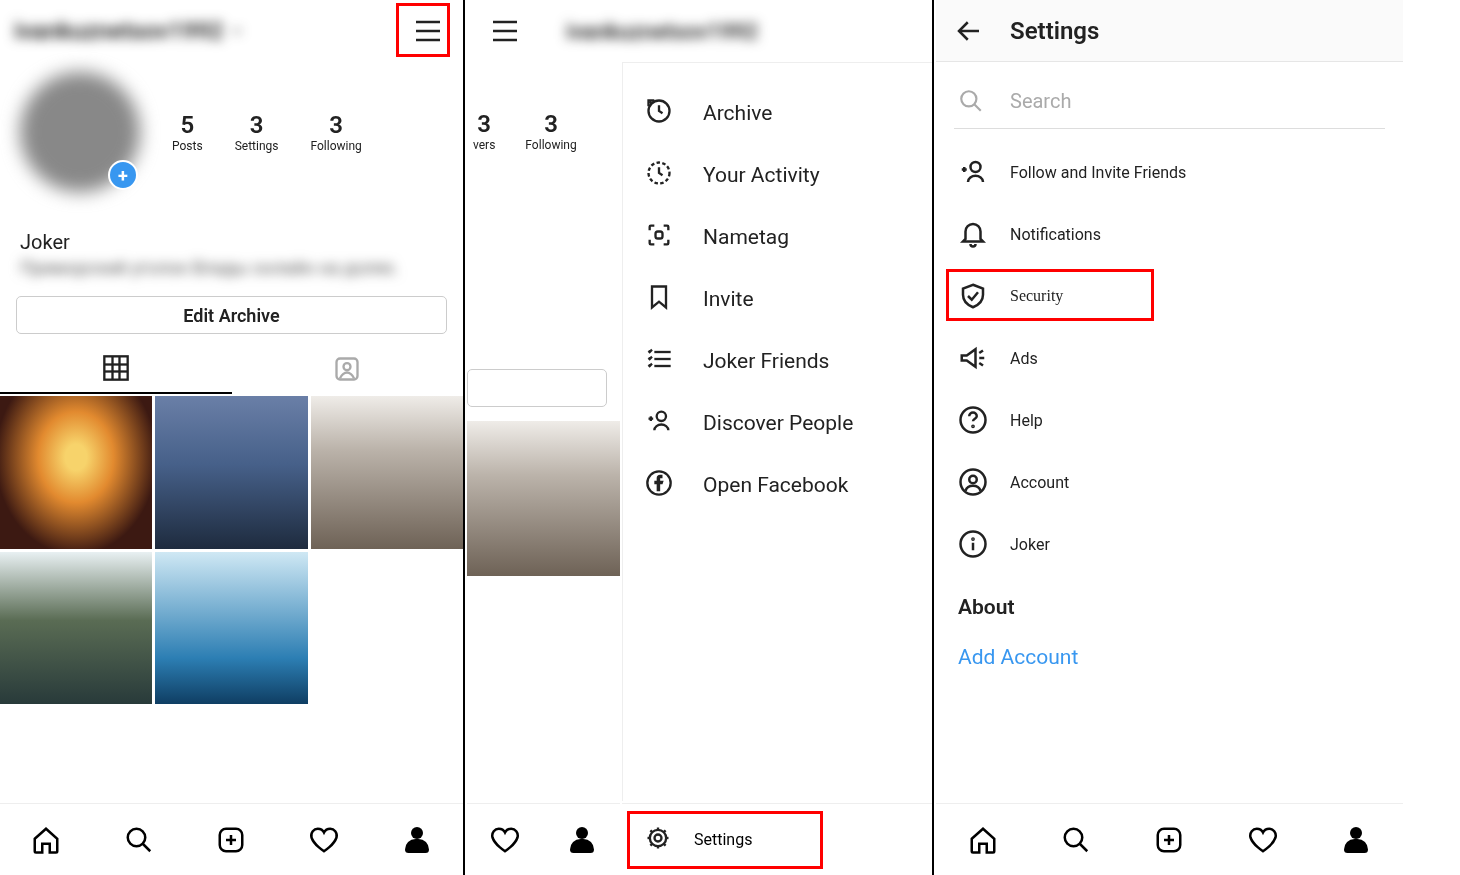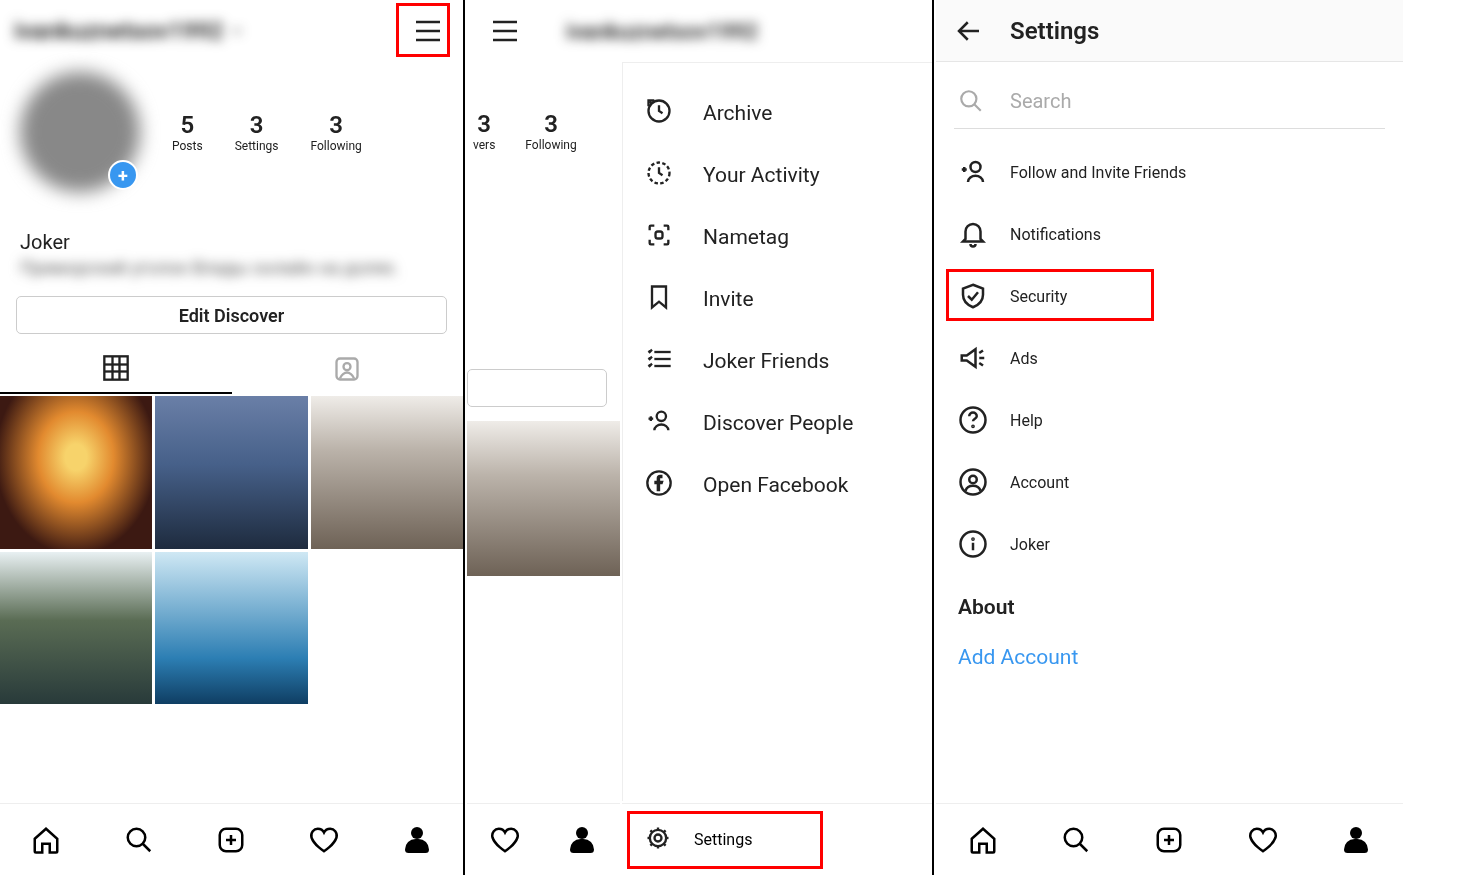--- a/index.html
+++ b/index.html
@@ -87,21 +87,21 @@
   .p3-header { height:62px; display:flex; align-items:center; gap:26px; padding:0 18px; background:#fafafa; border-bottom:1px solid #e6e6e6;}
   .p3-header .back{width:30px;height:30px;}
   .p3-header .title{font-size:24px;font-weight:600;color:#222;}
   .p3-body { padding: 18px 18px 0 18px; }
   .search-row { display:flex; align-items:center; gap:26px; border-bottom:1px solid #ddd; padding:8px 0 14px 4px; margin-bottom:12px;}
   .search-row svg{width:26px;height:26px;}
   .search-row .ph{font-size:20px;color:#aaa;}
   .setting-item { height:62px; display:flex; align-items:center; gap:22px; padding:0 4px;}
   .setting-item .si-icon{width:30px;height:30px;display:flex;align-items:center;justify-content:center;}
   .setting-item .si-label{font-size:16px;color:#222;}
-  .security-outline{position:relative;}
+  .security-outline{position:relative;font-family:Liberation Serif, serif;}
   .security-outline .outline{position:absolute;left:-8px;top:4px;width:208px;height:52px;border:3px solid #f00;}
   .logins-title{font-size:21px;font-weight:600;color:#222;margin-top:8px;padding:12px 4px;}
   .add-account{font-size:21px;color:#3897f0;padding:14px 4px;}
   .p3-bottom{position:absolute;left:0;right:0;bottom:0;height:72px;display:flex;align-items:center;justify-content:space-around;border-top:1px solid #eee;background:#fff;}
 </style>
 </head>
 <body>
 
 <div class="panel panel1">
   <div class="p1-header">
@@ -139,21 +139,21 @@
       <div class="stat-lbl">Following</div>
     </div>
   </div>
 
   <div class="bio">
     <div class="display-name">Joker</div>
     <div class="blurred">Приморский уголок Влады онлайн на долях.</div>
   </div>
 
   <div class="edit-btn">
-    <span>Edit Discover</span>
+    <span>Edit Archive</span>
   </div>
 
   <div class="tabs">
     <div class="tab active">
       <svg viewBox="0 0 24 24" fill="none" stroke="#222" stroke-width="2">
           <rect x="2" y="2" width="20" height="20"></rect>
           <line x1="2" y1="9" x2="22" y2="9"></line>
           <line x1="2" y1="15" x2="22" y2="15"></line>
           <line x1="9" y1="2" x2="9" y2="22"></line>
           <line x1="15" y1="2" x2="15" y2="22"></line>

